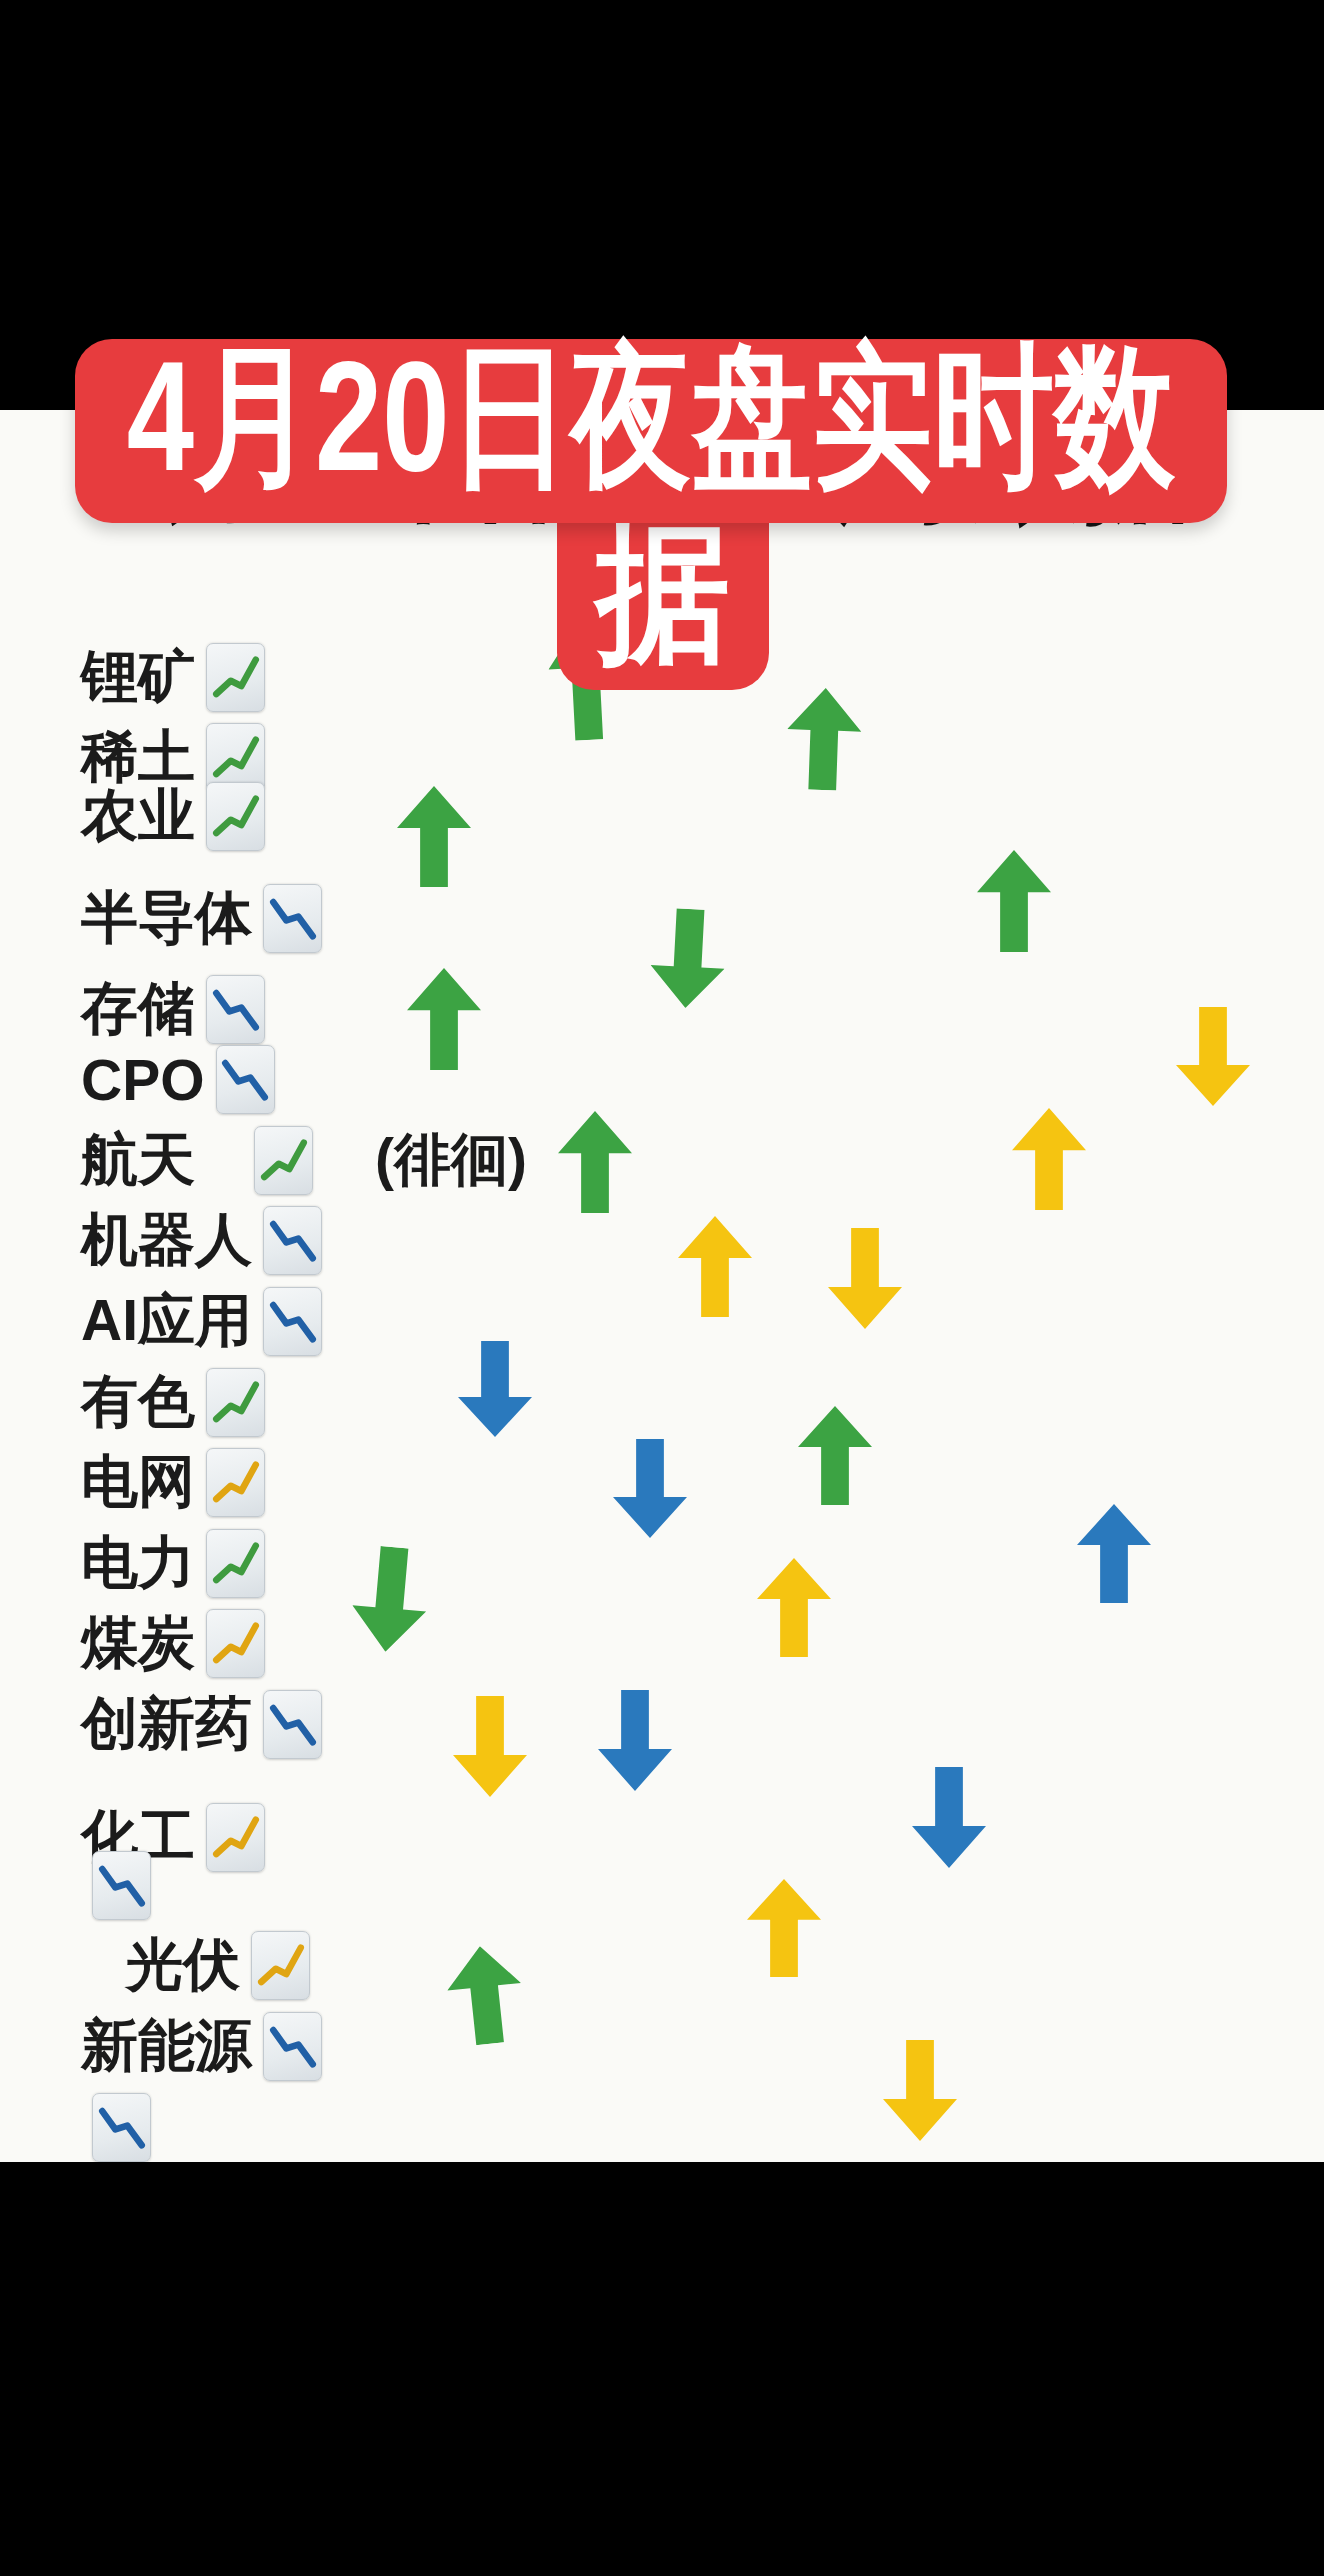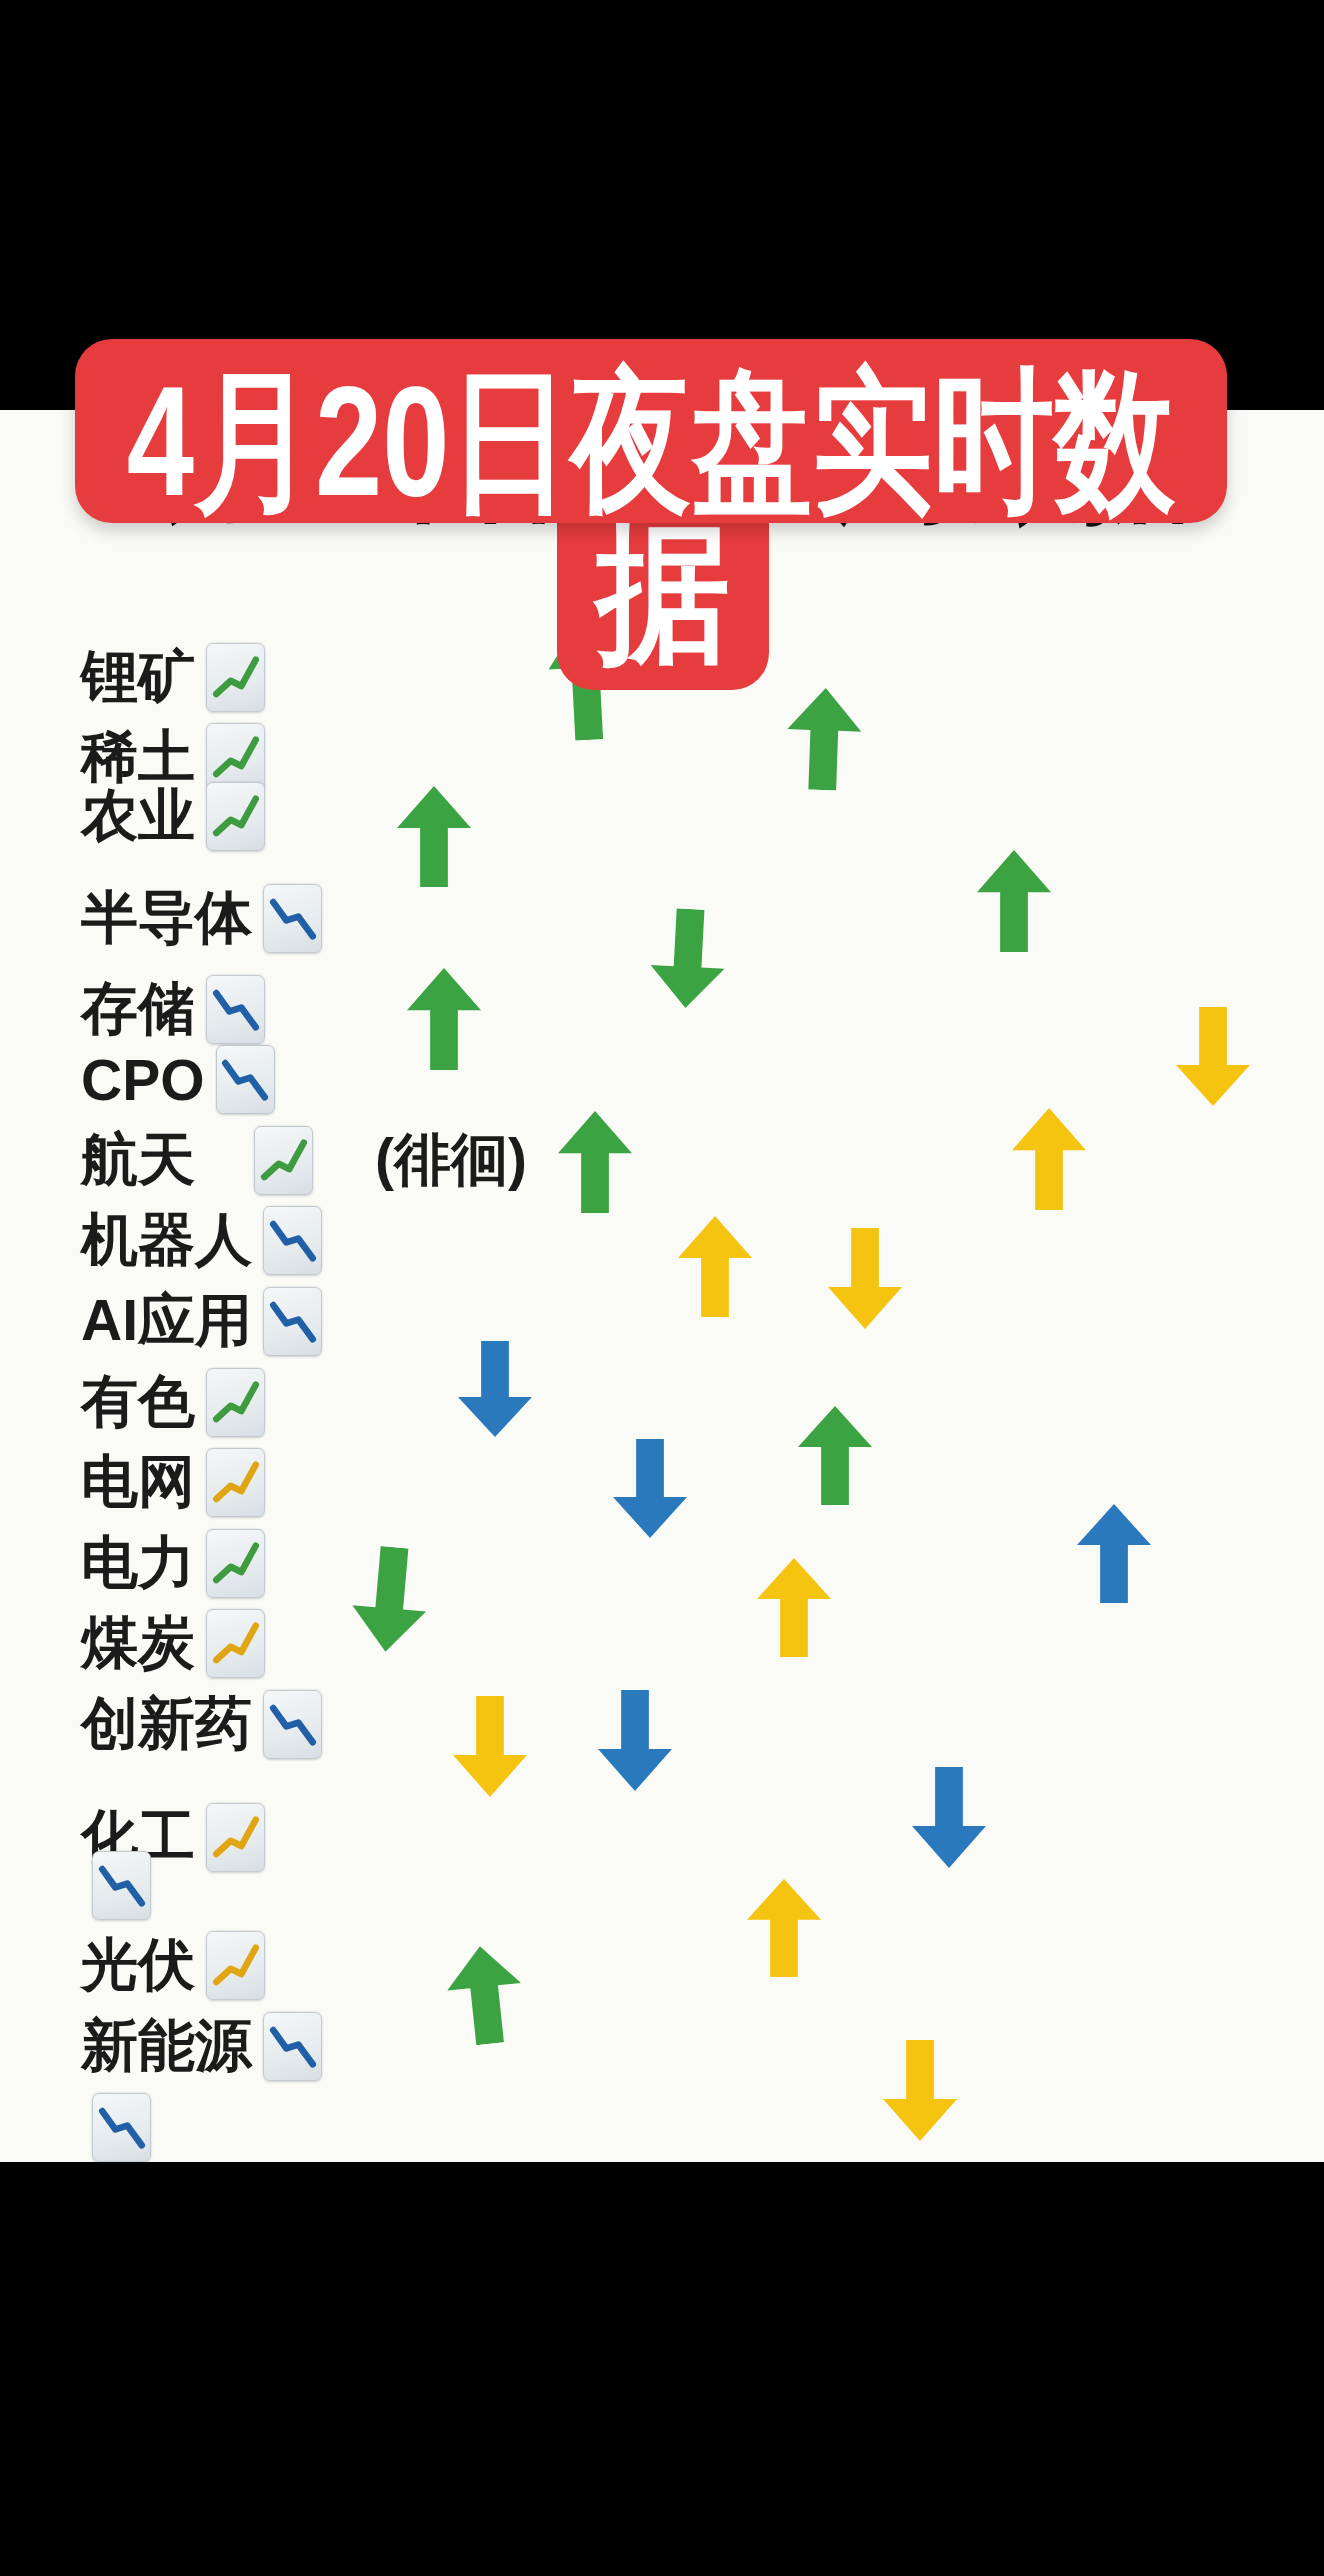--- a/index.html
+++ b/index.html
@@ -20,21 +20,21 @@
   .hidden-title {
     position:absolute; left:99px; top:373px; z-index:20;
     font-size:149px; line-height:1.08; font-weight:bold; color:#161616;
     transform:scaleX(0.76); transform-origin:left top; white-space:nowrap;
   }
 
   
   .sticker-main {
     position:absolute; left:75px; top:339px; width:1152px; height:184px;
     background:#e73c3e; border-radius:37px; z-index:30;
-    display:flex; align-items:flex-start; justify-content:center;
+    display:flex; align-items:flex-end; justify-content:center;
     box-shadow:0 7.7px 15.5px rgba(0,0,0,0.18);
   }
   .sticker-line1 {
     font-size:155px; font-weight:bold; color:#ffffff; white-space:nowrap;
     transform:scaleX(0.78); transform-origin:center;
   }
   .sticker-tab {
     position:absolute; left:557px; top:434px; width:212px; height:256px;
     background:#e73c3e; border-radius:0 0 37px 37px; z-index:29;
     display:flex; align-items:flex-end; justify-content:center;
@@ -331,21 +331,21 @@
 
   </div>
       <div class="sector-row" style="top: 1845px;">
     <span class="emoji-tile">
           <svg width="50" height="59" viewBox="0 0 76 78">
             <polyline points="8,14 28,42 46,36 68,66" fill="none" stroke="#2160a6" stroke-width="10" stroke-linecap="round" stroke-linejoin="round"></polyline>
           </svg>
         </span>
 
   </div>
-      <div class="sector-row" style="top: 1925px;">
+      <div class="sector-row" style="top: 1925px; margin-left: 45px;">
     <span class="sector-label">光伏</span>
     <span class="emoji-tile">
           <svg width="50" height="59" viewBox="0 0 76 78">
             <polyline points="8,64 30,44 46,52 68,12" fill="none" stroke="#e0a512" stroke-width="10" stroke-linecap="round" stroke-linejoin="round"></polyline>
           </svg>
         </span>
 
   </div>
       <div class="sector-row" style="top: 2006px;">
     <span class="sector-label">新能源</span>

